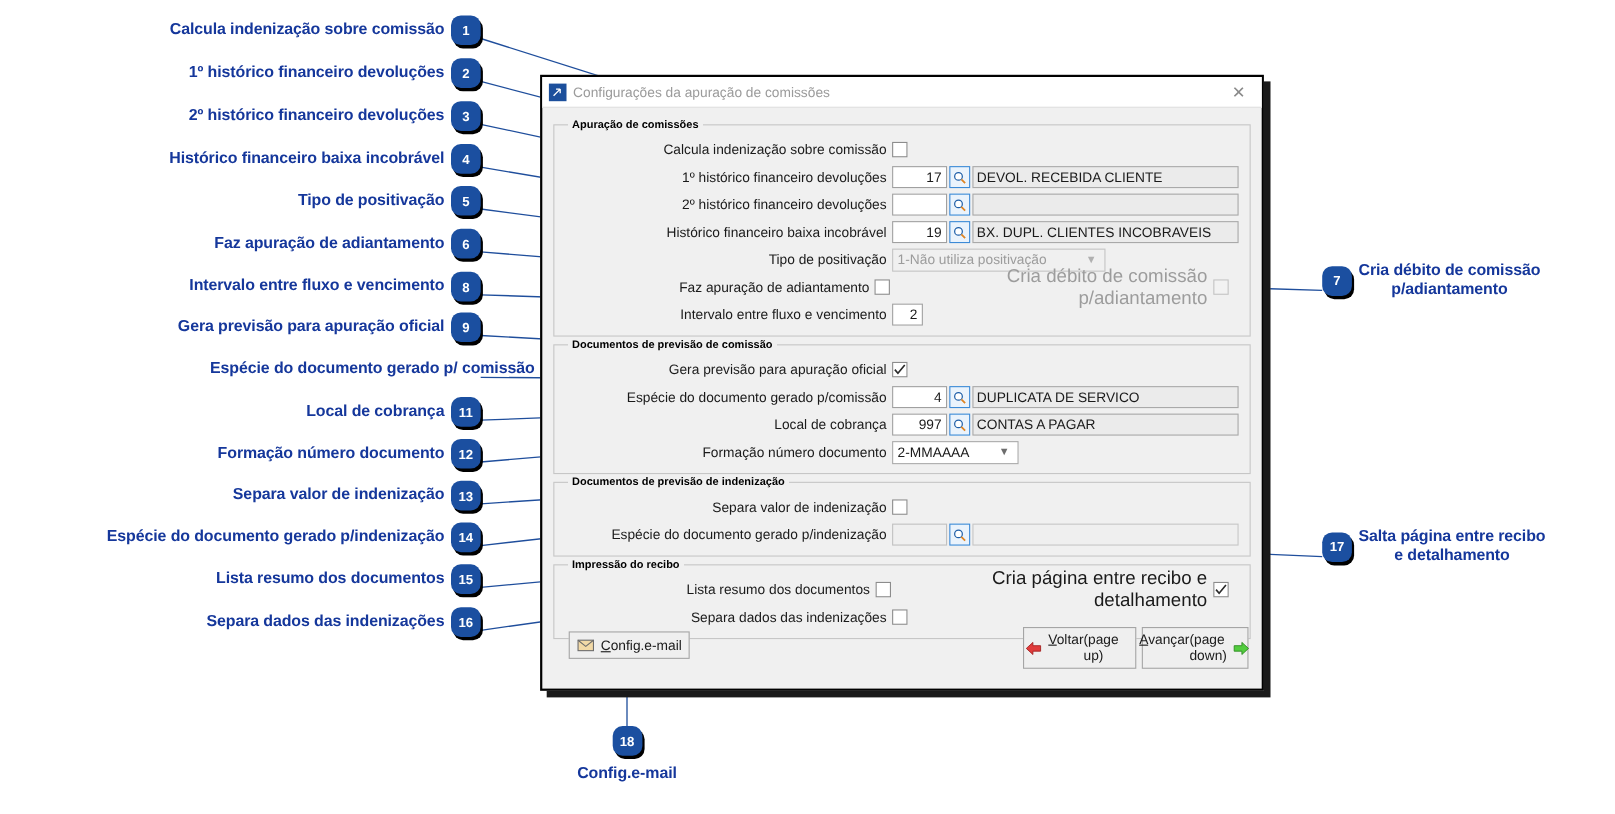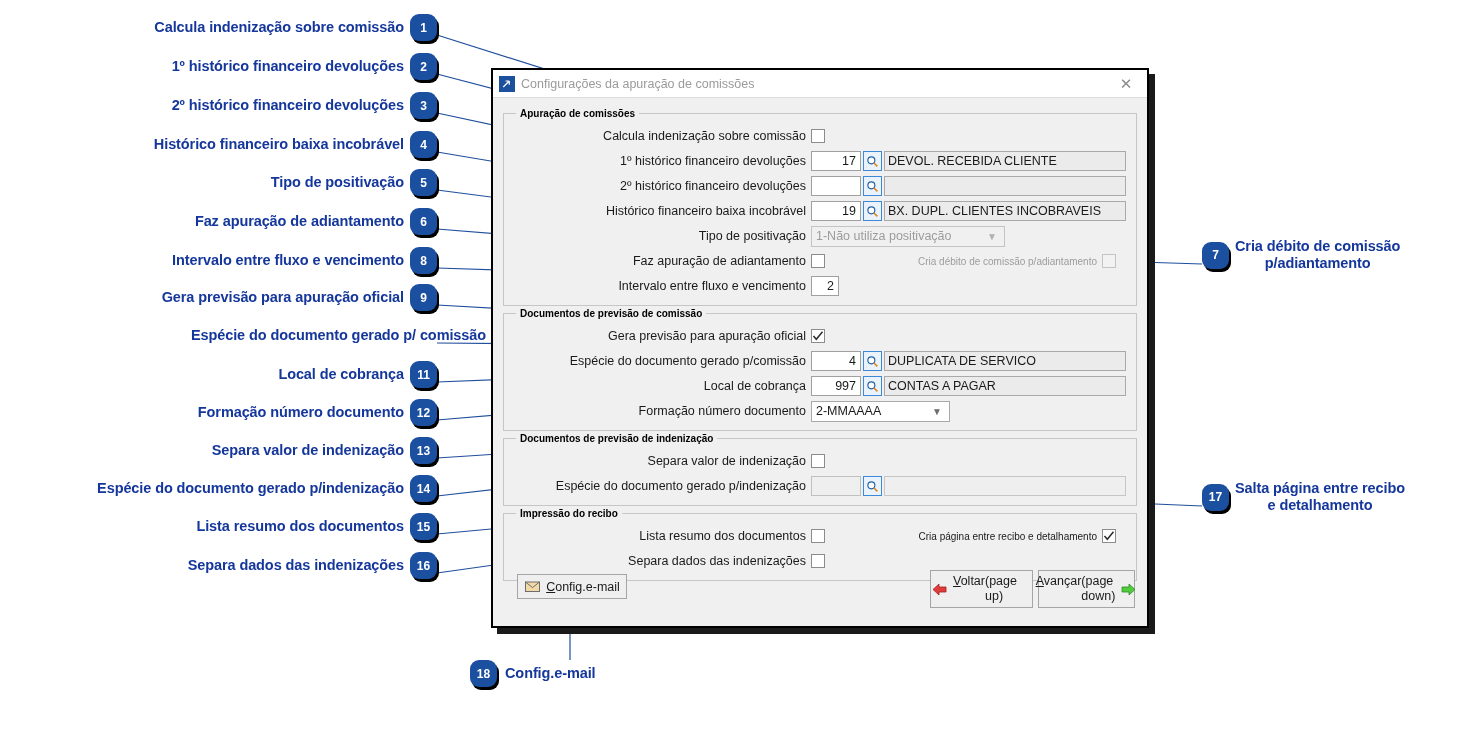--- a/index.html
+++ b/index.html
@@ -93,21 +93,21 @@
     height:21px;border:1px solid #a9a9a9;background:#fff;
     font-size:12.5px;color:#1a1a1a;line-height:19px;padding:0 4px;
     box-sizing:border-box;display:flex;align-items:center;flex:0 0 auto;
   }
   .sel.dis{background:#f0f0f0;border-color:#c4c4c4;color:#9c9c9c;}
   .sel .sv{flex:1 1 auto;overflow:hidden;white-space:nowrap;}
   .sel .chev{width:16px;text-align:center;color:#6d6d6d;font-size:10px;}
   .sel.dis .chev{color:#b0b0b0;}
 
   .spacerflex{flex:1 1 auto;}
-  .rightlbl{font-size:10px;padding-right:5px;}
+  .rightlbl{font-size:17px;padding-right:5px;}
 
   
   .footer{position:absolute;left:0;right:0;bottom:0;height:64px;}
   .btn{
     position:absolute;border:1px solid #a5a5a5;background:#efefef;
     font-size:12.5px;color:#1a1a1a;box-sizing:border-box;
     display:flex;align-items:center;justify-content:center;gap:5px;
     cursor:default;
   }
   .btn .u{text-decoration:underline;}
@@ -213,21 +213,21 @@
   </span>
 </div>
 <div class="callout right" style="left:1202px;top:480px;width:260px;align-items:center;">
   <span class="badge">17</span>
   <span style="display:flex;flex-direction:column;align-items:center;">
     <span class="ctext">Salta página entre recibo</span>
     <span class="ctext">e detalhamento</span>
   </span>
 </div>
 
-<div class="callout below" style="left:470px;top:660px;width:200px;flex-direction:row;gap:8px;">
+<div class="callout below" style="left:470px;top:660px;width:200px;flex-direction:column;gap:8px;">
   <span class="badge">18</span>
   <span class="ctext">Config.e-mail</span>
 </div>
 
 <div id="dialog">
 
   <div class="titlebar">
     <span class="appicon">
       <svg viewBox="0 0 16 16" width="12" height="12">
           <path d="M3 12 L11 4 M11 4 H6 M11 4 V9" stroke="#fff" stroke-width="1.6" fill="none"></path>
@@ -337,21 +337,21 @@
           <svg viewBox="0 0 16 16">
               <circle cx="6.6" cy="6.6" r="4.3" stroke="#1f5fa8" stroke-width="1.4" fill="#fff"></circle>
               <line x1="9.8" y1="9.8" x2="14" y2="14" stroke="#e08421" stroke-width="2"></line>
             </svg>
         </span>
         <span class="descfld">CONTAS A PAGAR</span>
       </div>
 
       <div class="row" style="margin-bottom:0;">
         <span class="lbl w-main">Formação número documento</span>
-        <span class="sel" style="width:139px;">
+        <span class="sel" style="width:115px;">
           <span class="sv">2-MMAAAA</span>
           <span class="chev">▼</span>
         </span>
       </div>
     </fieldset>
 
     <fieldset class="grp">
       <legend>Documentos de previsão de indenização</legend>
 
       <div class="row">

